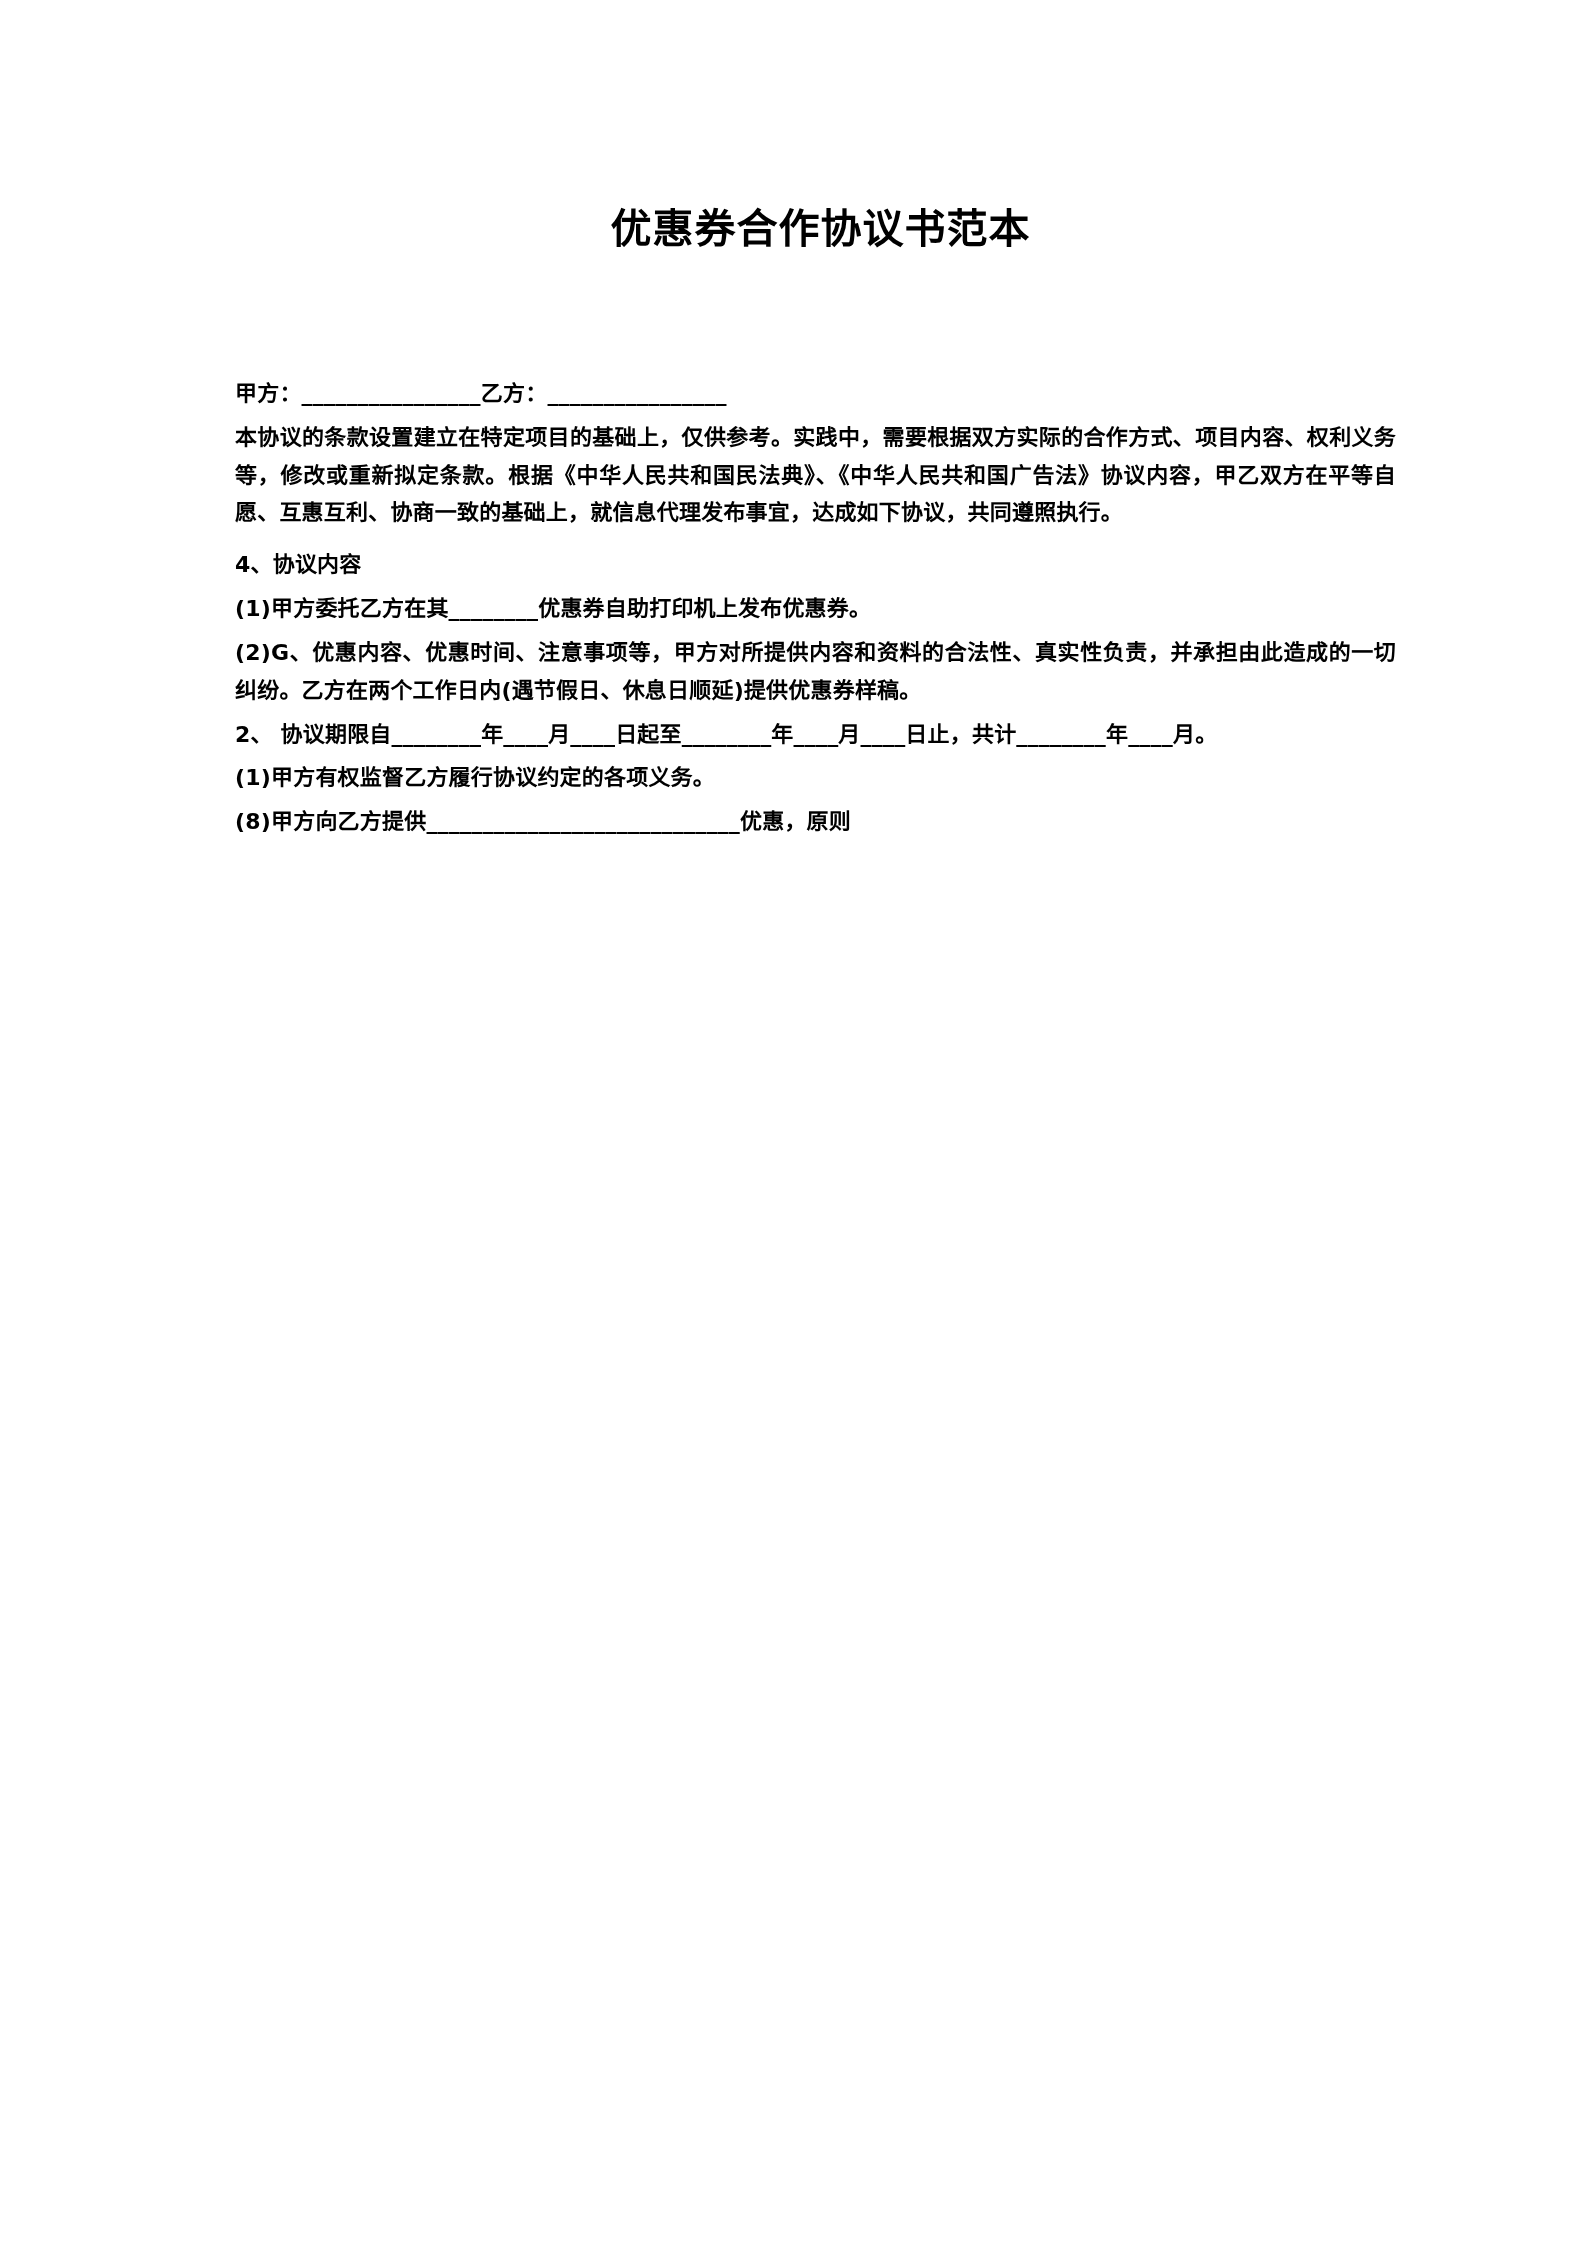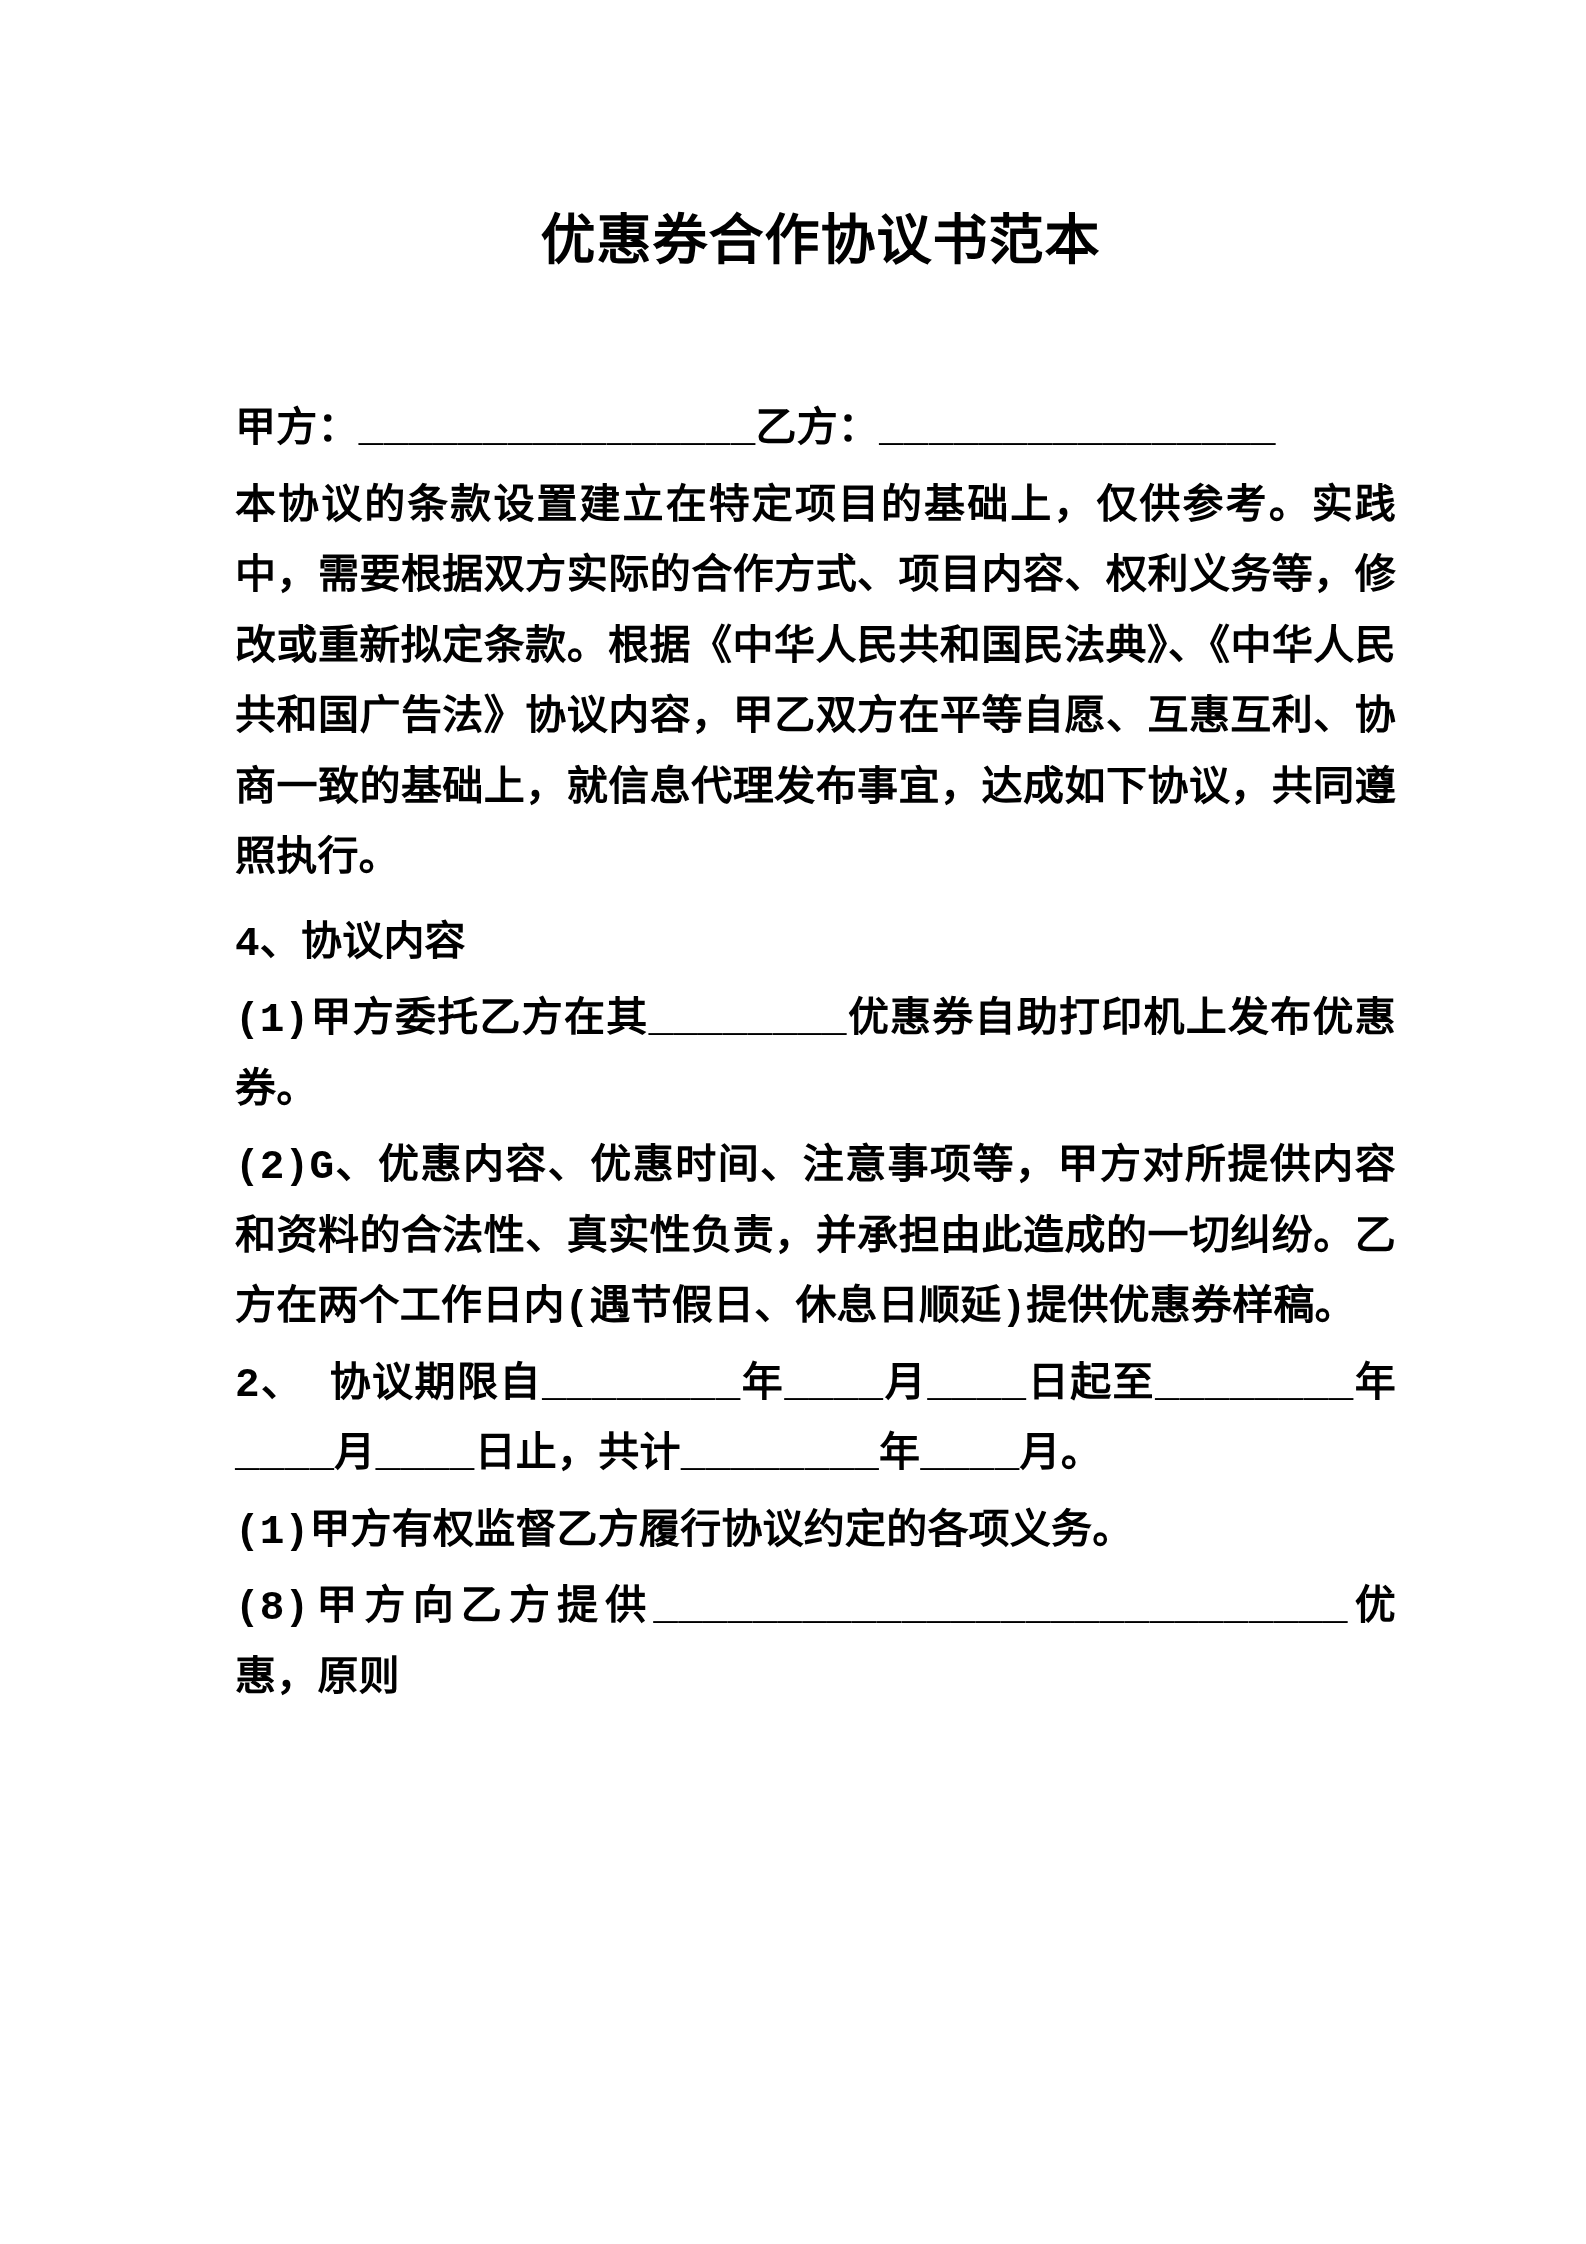--- a/index.html
+++ b/index.html
@@ -16,40 +16,39 @@
   }
   .page {
     width: 1586px;
     min-height: 2244px;
     box-sizing: border-box;
     padding: 150px 190px 120px 235px;
     background: #ffffff;
     position: relative;
   }
   .doc-title {
-    font-size: 55px;
+    font-size: 41px;
     font-weight: 700;
     text-align: center;
     letter-spacing: 1px;
     margin: 45px 0 0 0;
     padding-left: 10px;
   }
   .body-block {
     margin-top: 120px;
   }
   p.para {
-    font-size: 41px;
+    font-size: 22px;
     font-weight: 700;
     line-height: 1.72;
     margin: 0 0 6px 0;
     text-align: justify;
     text-justify: inter-ideograph;
     letter-spacing: 0.2px;
     word-break: break-all;
-    font-family: Liberation Mono, monospace;
   }
   p.para.justify-full {
     text-align: justify;
   }
   .gap-sm { height: 8px; }
 </style>
 </head>
 <body>
 
 <div class="page">

